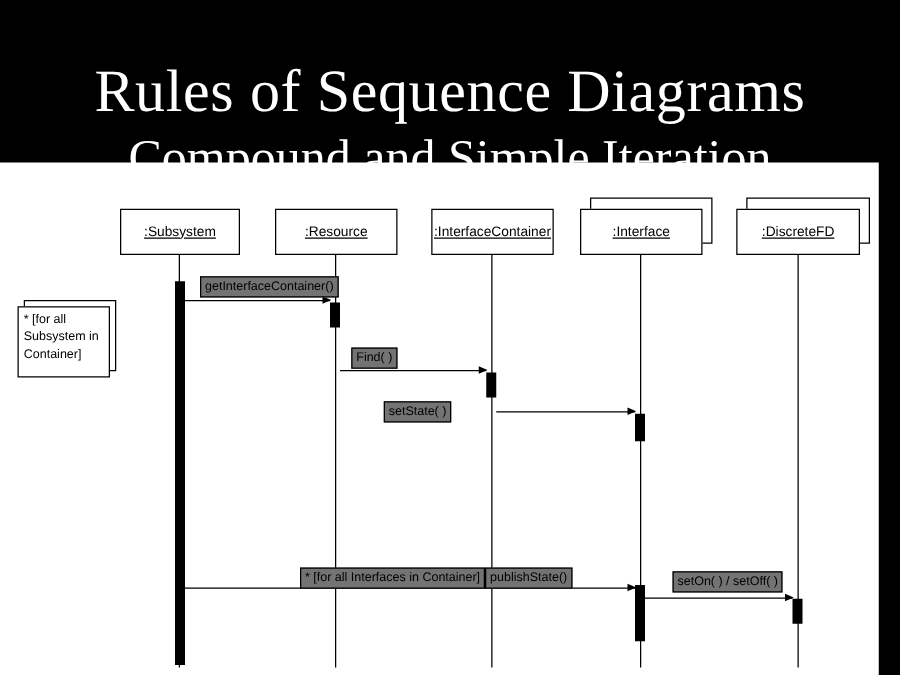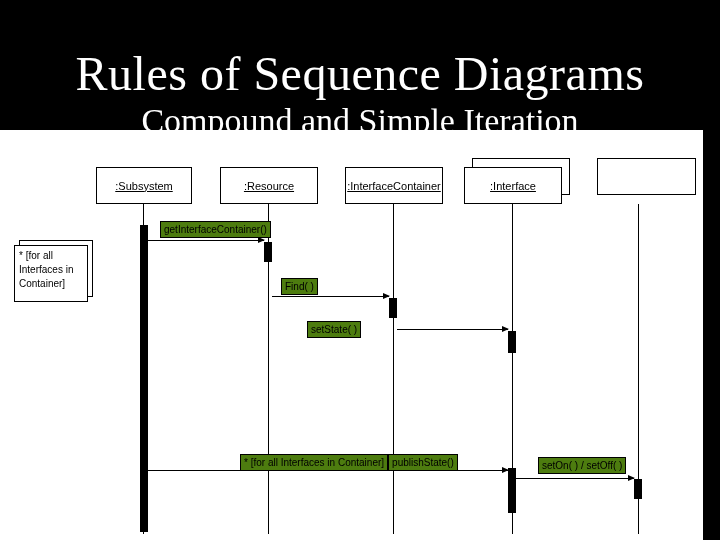--- a/index.html
+++ b/index.html
@@ -6,21 +6,21 @@
   html, body { width:720px; height:540px; background:#000; overflow:hidden; }
   body { font-family:"Liberation Sans", sans-serif; position:relative; }
 
   .title {
     position:absolute; top:46px; left:0; width:720px; text-align:center;
     color:#fff; font-family:"Liberation Serif", serif; font-size:48px; font-weight:400;
     z-index:1; letter-spacing:0.5px;
   }
   .subtitle {
     position:absolute; top:102px; left:0; width:720px; text-align:center;
-    color:#fff; font-family:"Liberation Serif", serif; font-size:34px; font-weight:400;
+    color:#fff; font-family:"Liberation Serif", serif; font-size:40px; font-weight:400;
     z-index:1;
   }
 
   .canvas {
     position:absolute; top:130px; left:0; width:703px; height:510px;
     background:#fff; z-index:2;
   }
 
   .shadow {
     position:absolute; height:37px; background:#fff; border:1px solid #000; z-index:3;
@@ -35,21 +35,21 @@
   .lifeline { position:absolute; top:74px; width:1px; height:330px; background:#000; z-index:2; }
   .act { position:absolute; width:8px; background:#000; z-index:3; }
 
   .arrow { position:absolute; height:1px; background:#000; z-index:3; }
   .arrow::after {
     content:""; position:absolute; right:-1px; top:-3px; width:0; height:0;
     border-left:7px solid #000; border-top:3px solid transparent; border-bottom:3px solid transparent;
   }
 
   .msg {
-    position:absolute; background:#4d7c0f; border:1px solid #000;
+    position:absolute; background:#737373; border:1px solid #000;
     font-size:10px; color:#000; padding:1px 3px; white-space:nowrap; z-index:5;
     line-height:1.3;
   }
   .msg-group { position:absolute; display:flex; z-index:5; }
   .msg-group .msg { position:static; }
 
   .note-shadow {
     position:absolute; background:#fff; border:1px solid #000; z-index:4;
   }
   .note {
@@ -76,30 +76,33 @@
     </div>
     <div class="head" style="left:220px; width:98px;">
       <span>:Resource</span>
     </div>
     <div class="head" style="left:345px; width:98px;">
       <span>:InterfaceContainer</span>
     </div>
     <div class="head" style="left:464px; width:98px;">
       <span>:Interface</span>
     </div>
+    <div class="head" style="left:589px; width:99px;">
+      <span>:DiscreteFD</span>
+    </div>
 
     <div class="lifeline" style="left:143px;"></div>
     <div class="lifeline" style="left:268px;"></div>
     <div class="lifeline" style="left:393px;"></div>
     <div class="lifeline" style="left:512px;"></div>
     <div class="lifeline" style="left:638px;"></div>
 
     <div class="note-shadow" style="left:19px; top:110px; width:74px; height:57px;"></div>
     <div class="note" style="left:14px; top:115px; width:74px; height:57px;">* [for all
-Interfaces in
+Subsystem in
 Container]</div>
 
     <div class="act" style="left:140px; top:95px;  height:307px;"></div>
     <div class="act" style="left:264px; top:112px; height:20px;"></div>
     <div class="act" style="left:389px; top:168px; height:20px;"></div>
     <div class="act" style="left:508px; top:201px; height:22px;"></div>
     <div class="act" style="left:508px; top:338px; height:45px;"></div>
     <div class="act" style="left:634px; top:349px; height:20px;"></div>
 
     <div class="arrow" style="left:148px; top:110px; width:116px;"></div>

